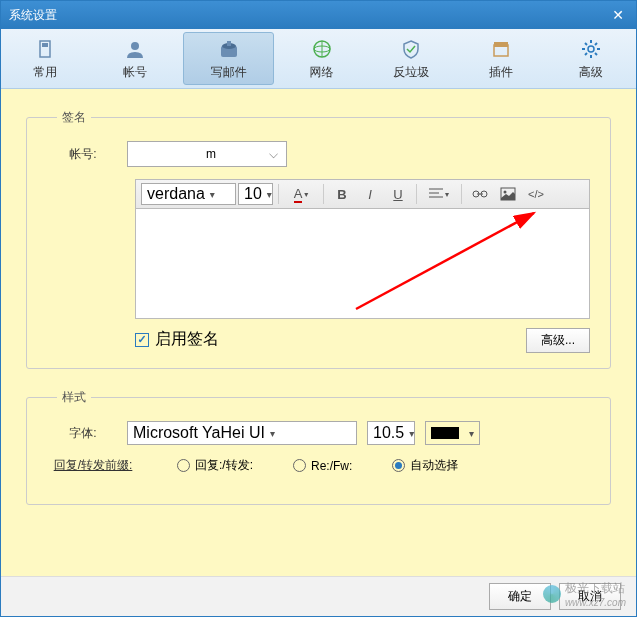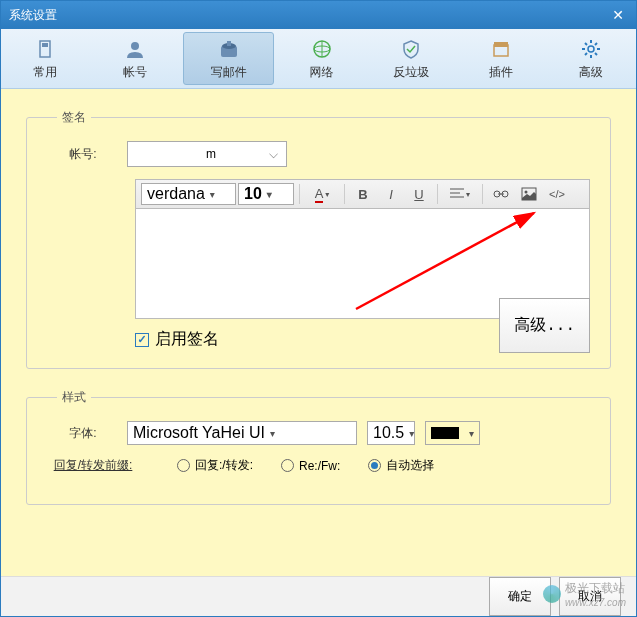--- a/index.html
+++ b/index.html
@@ -22,47 +22,47 @@
     .row { display: flex; align-items: center; margin-bottom: 12px; font-size: 12px; }
     .label { width: 80px; text-align: center; color: #333; padding-right: 8px; }
     .account-select { width: 160px; height: 26px; border: 1px solid #aaa; display: flex; align-items: center; padding: 0 8px; position: relative; background: #fff; }
     .account-select::after { content: "⌵"; position: absolute; right: 8px; color: #777; }
     
     .editor-toolbar { border: 1px solid #bbb; background: linear-gradient(#f4f4f4, #e8e8e8); height: 30px; display: flex; align-items: center; padding: 0 5px; gap: 2px; margin-left: 0px; }
     .editor-wrap { margin-left: 0px; }
     .et-select { height: 22px; border: 1px solid #aaa; background: #fff; font-size: 16px; display: flex; align-items: center; padding: 0 5px; position: relative; }
     .et-select::after { content: "▾"; margin-left: 5px; color: #555; font-size: 10px; }
     .font-name { width: 95px; }
-    .font-size { width: 56px; font-weight: bold; }
+    .font-size { width: 35px; }
     .et-btn { width: 26px; height: 22px; display: flex; align-items: center; justify-content: center; cursor: pointer; border: 1px solid transparent; color: #555; font-size: 13px; }
     .et-sep { width: 1px; height: 20px; background: #ccc; margin: 0 3px; }
     .et-dropdown { width: 34px; display: flex; }
     .et-dropdown .caret { font-size: 8px; margin-left: 2px; }
     
     .editor-body { border: 1px solid #bbb; border-top: none; height: 110px; background: #fff; position: relative; }
     
     .arrow-svg { position: absolute; pointer-events: none; }
     
     .checkbox-row { display: flex; align-items: center; gap: 6px; margin-left: 0px; margin-top: 10px; }
     .checkbox { width: 14px; height: 14px; border: 1px solid #2b7bbf; display: flex; align-items: center; justify-content: center; color: #2b7bbf; font-size: 11px; font-weight: bold; }
     
-    .adv-btn { position: absolute; right: 20px; bottom: 15px; padding: 16px 14px; border: 1px solid #aaa; background: linear-gradient(#fff,#eee); font-size: 16px; cursor: pointer; font-family: Liberation Mono, monospace; }
+    .adv-btn { position: absolute; right: 20px; bottom: 15px; padding: 3px 14px; border: 1px solid #aaa; background: linear-gradient(#fff,#eee); font-size: 12px; cursor: pointer; }
     
     .font-select { width: 230px; }
     .size-select { width: 48px; }
     .color-select { width: 55px; display: flex; align-items: center; padding: 0 5px; height: 24px; border: 1px solid #aaa; position: relative; }
     .color-swatch { width: 28px; height: 12px; background: #000; }
     .color-select::after { content: "▾"; position: absolute; right: 5px; font-size: 10px; color: #555; }
     
     .radio { width: 13px; height: 13px; border: 1px solid #666; border-radius: 50%; display: inline-flex; align-items: center; justify-content: center; margin-right: 5px; }
     .radio.checked::after { content: ""; width: 7px; height: 7px; background: #2b7bbf; border-radius: 50%; }
-    .radio-group { display: flex; gap: 28px; margin-left: 30px; }
+    .radio-group { display: flex; gap: 40px; margin-left: 30px; }
     .radio-opt { display: flex; align-items: center; cursor: pointer; font-size: 12px; }
     
-    .footer { position: absolute; bottom: 0; left: 0; right: 0; height: 40px; background: #f2f2f2; border-top: 1px solid #ddd; display: flex; justify-content: flex-end; padding: 0 15px; gap: 8px; }
+    .footer { position: absolute; bottom: 0; left: 0; right: 0; height: 40px; background: #f2f2f2; border-top: 1px solid #ddd; display: flex; justify-content: flex-end; align-items: center; padding: 0 15px; gap: 8px; }
     .footer-btn { padding: 4px 18px; border: 1px solid #aaa; background: linear-gradient(#fff,#eee); font-size: 12px; cursor: pointer; }
     
     .watermark { position: absolute; right: 10px; bottom: 8px; display: flex; align-items: center; gap: 4px; font-size: 12px; color: #888; opacity: 0.7; pointer-events: none; }
     .watermark .logo { width: 18px; height: 18px; border-radius: 50%; background: conic-gradient(#5bd, #3a9, #5bd); }
   </style>
 </head>
 <body>
 
 <div class="window">
   <div class="titlebar">

